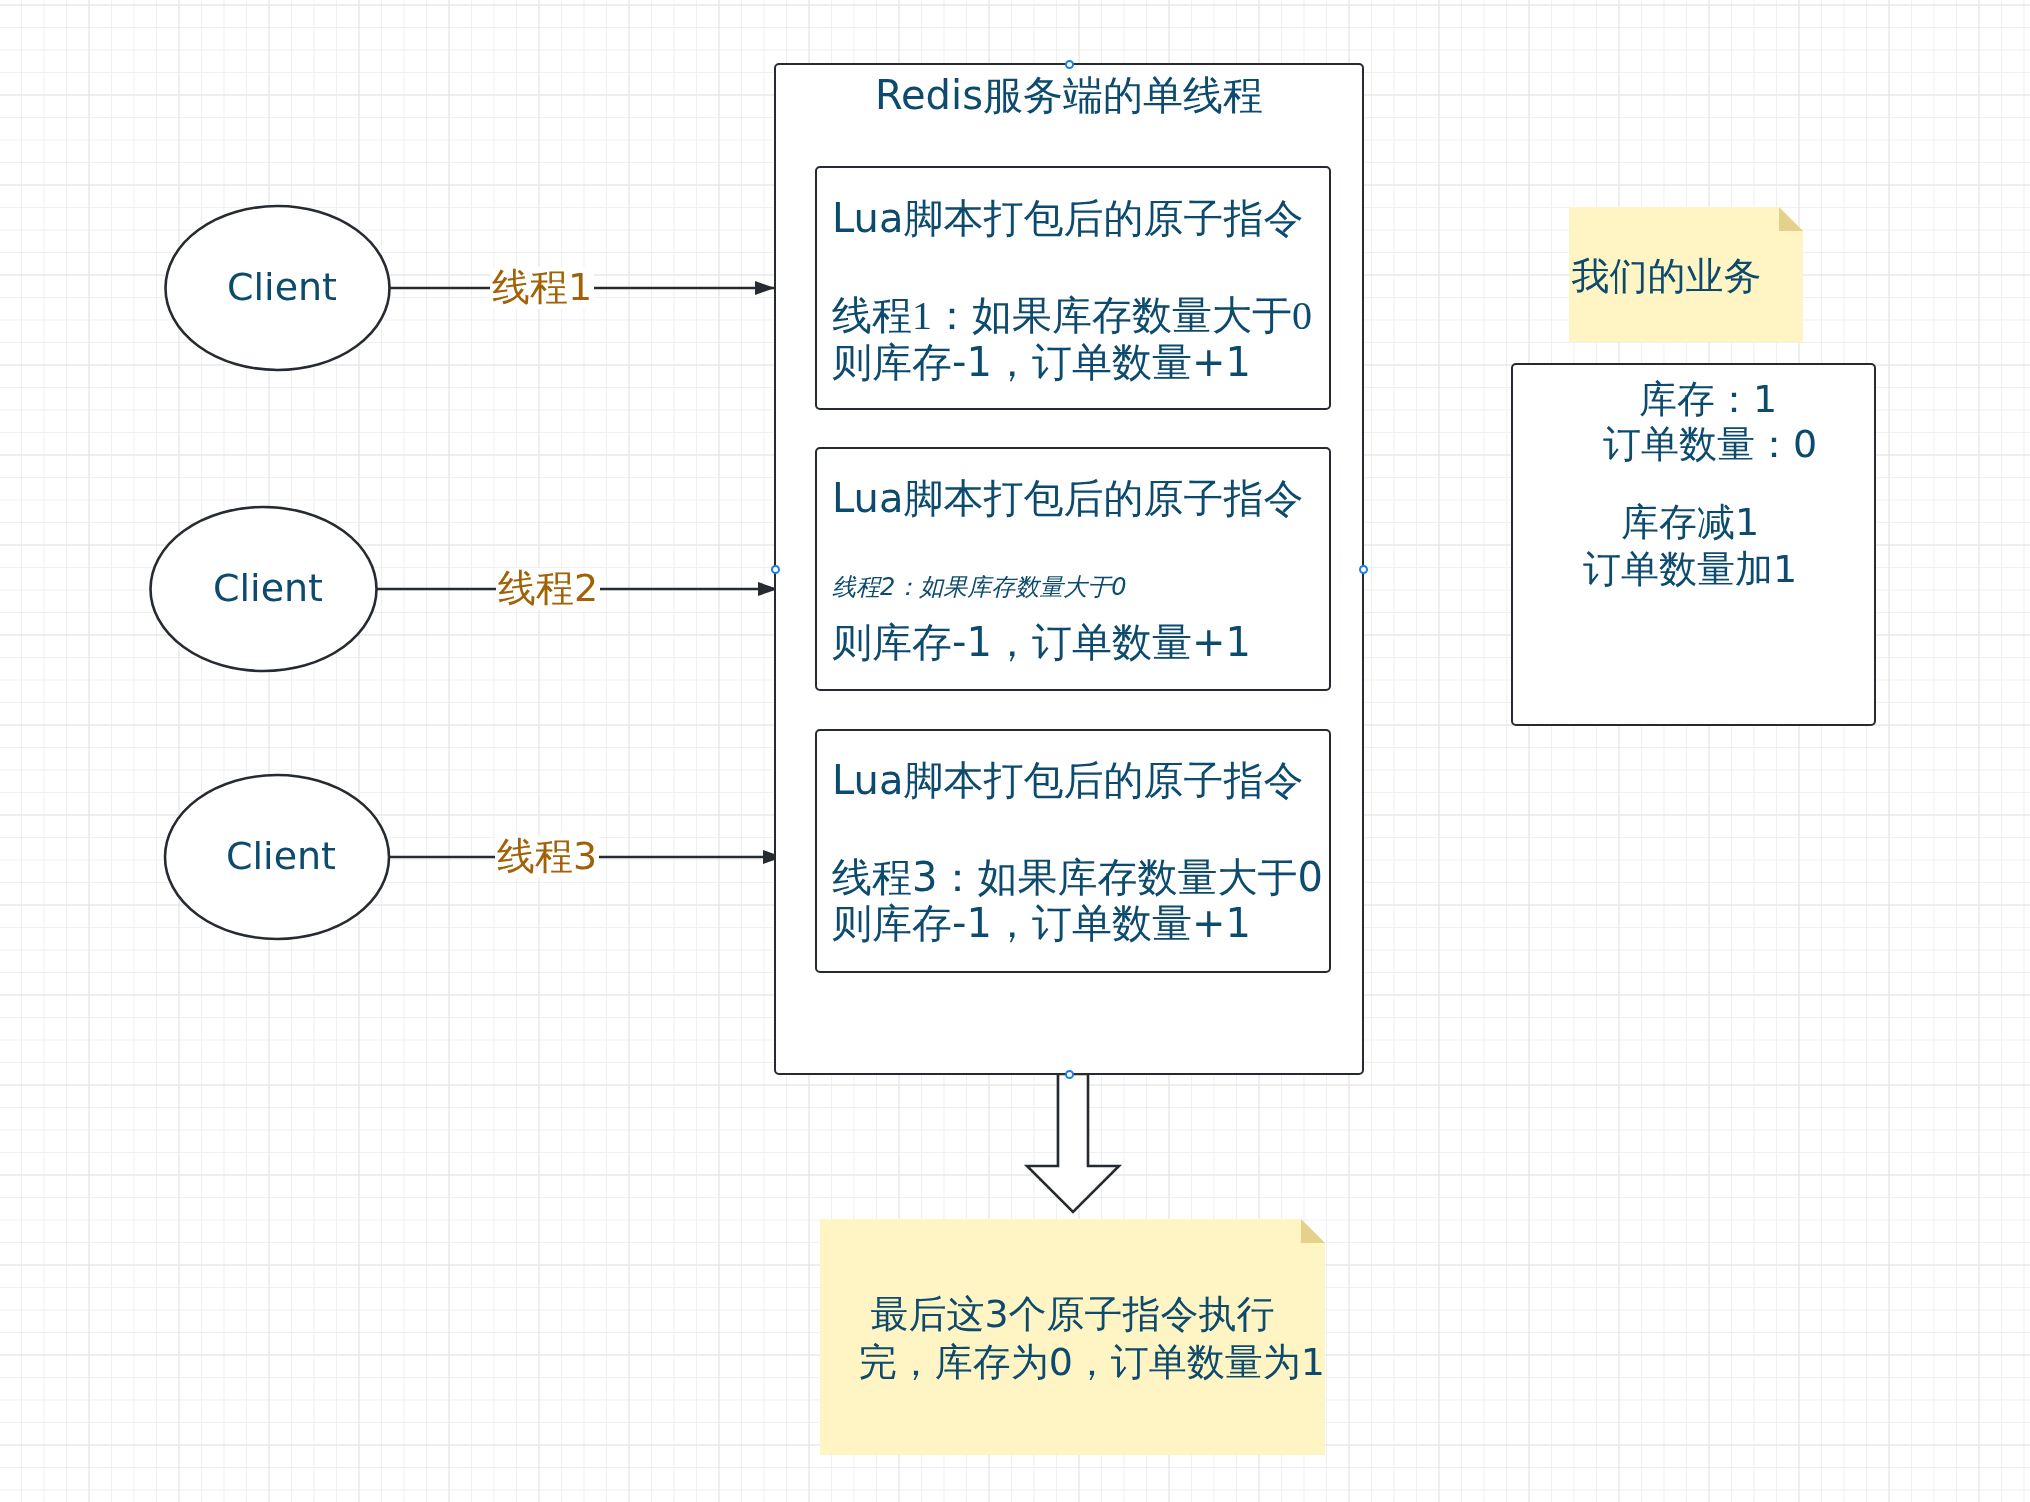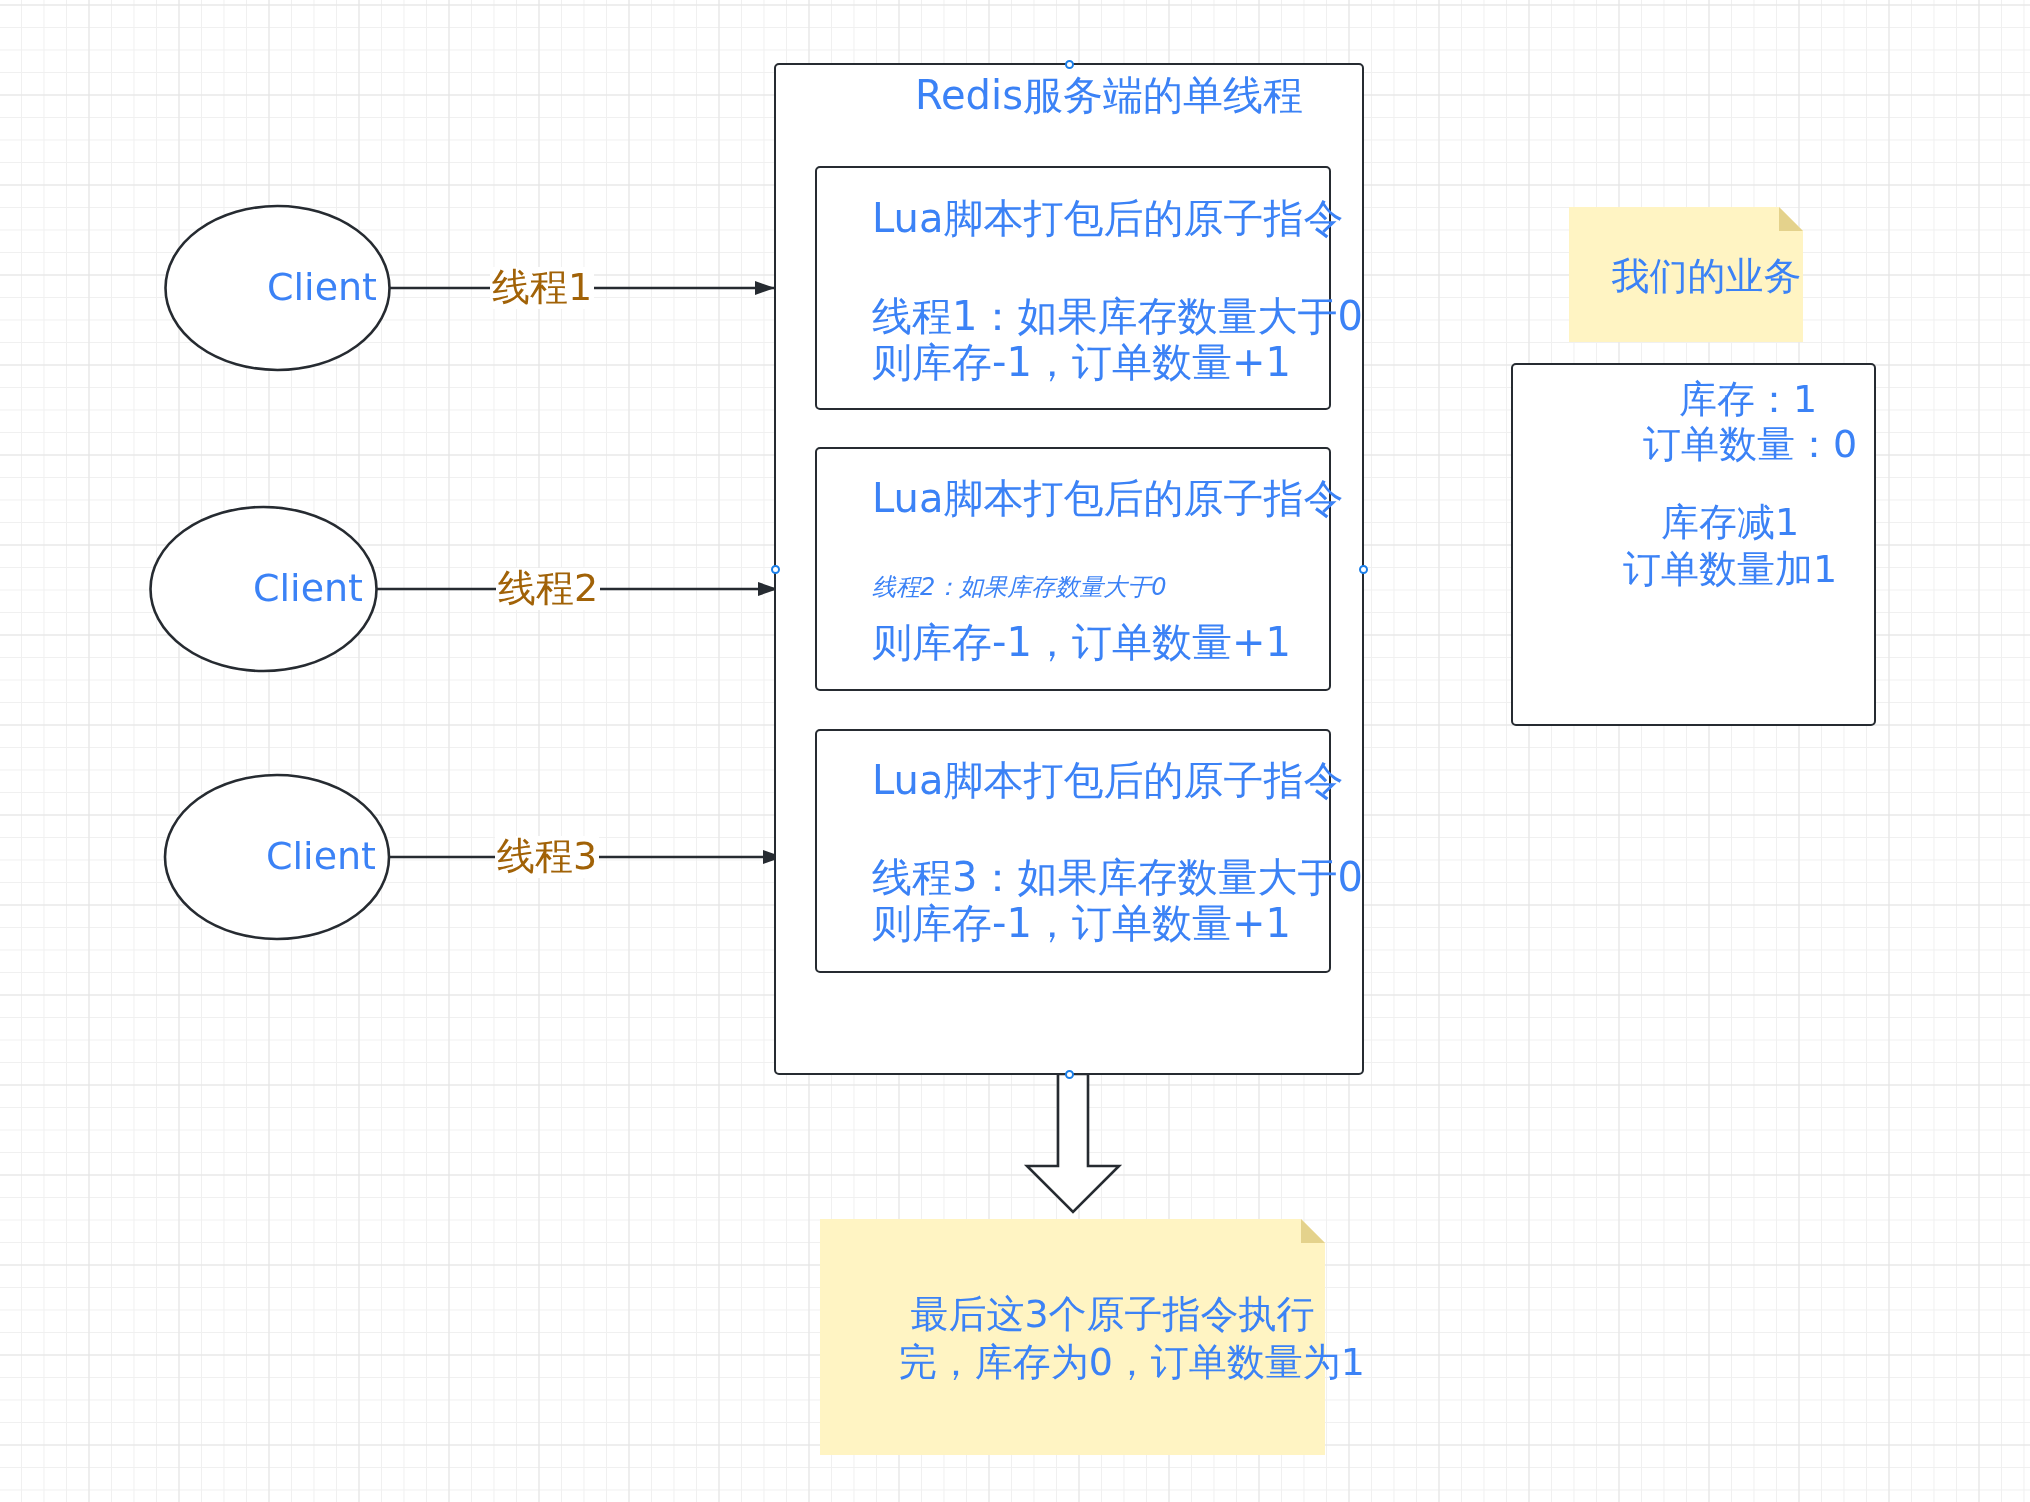--- a/index.html
+++ b/index.html
@@ -10,21 +10,21 @@
         linear-gradient(to right, #e4e4e4 0, #e4e4e4 1.5px, transparent 1.5px),
         linear-gradient(to bottom, #e4e4e4 0, #e4e4e4 1.5px, transparent 1.5px),
         linear-gradient(to right, #f0f0f0 0, #f0f0f0 1.2px, transparent 1.2px),
         linear-gradient(to bottom, #f0f0f0 0, #f0f0f0 1.2px, transparent 1.2px);
       background-size: 90px 90px, 90px 90px, 22.5px 22.5px, 22.5px 22.5px;
       background-position: -1.5px -1.5px, -1.5px 4.5px, -1.5px -1.5px, -1.5px 4.5px;
       font-family: "DejaVu Sans", "Liberation Sans", sans-serif;
       color: #333333;
     }
     svg#diagram { position: absolute; left: 0; top: 0; }
-    .txt { position: absolute; white-space: nowrap; line-height: 1; color: #3b82f6; margin-left: 40px; }
+    .txt { position: absolute; white-space: nowrap; line-height: 1; color: #0c4a6e; }
     .box { position: absolute; box-sizing: border-box; border: 2.6px solid #262b31; border-radius: 5px; background: #ffffff; }
     .sticky { position: absolute; background: #fff4c3; }
     .fold { position: absolute; width: 0; height: 0; }
     .handle { position: absolute; width: 9px; height: 9px; border-radius: 50%; border: 2px solid #1a7ee8; background: #ffffff; box-sizing: border-box; }
     .edge-label { position: absolute; background: #ffffff; padding: 0 2px; font-size: 38px; line-height: 1.1; color: #a16207; white-space: nowrap; }
   </style>
 </head>
 <body>
 
 <svg id="diagram" width="2030" height="1502">
@@ -52,21 +52,21 @@
 <div class="edge-label" style="left:490px; top:267px;">线程1</div>
 <div class="edge-label" style="left:496px; top:568px;">线程2</div>
 <div class="edge-label" style="left:495px; top:836px;">线程3</div>
 
 <div class="box" style="left:774px; top:63px; width:590px; height:1012px;">
 </div>
 <div class="txt" style="left:774px; top:75px; width:590px; text-align:center; font-size:40px;">Redis服务端的单线程</div>
 
 <div class="box" style="left:815px; top:166px; width:516px; height:244px;"></div>
 <div class="txt" style="left:832px; top:198px; font-size:40px;">Lua脚本打包后的原子指令</div>
-<div class="txt" style="left:832px; top:296px; font-size:40px;">线程1：如果库存数量大于0</div>
+<div class="txt" style="left:832px; top:296px; font-size:40px;font-family:Liberation Serif, serif;">线程1：如果库存数量大于0</div>
 <div class="txt" style="left:832px; top:342px; font-size:40px;">则库存-1，订单数量+1</div>
 
 <div class="box" style="left:815px; top:447px; width:516px; height:244px;"></div>
 <div class="txt" style="left:832px; top:478px; font-size:40px;">Lua脚本打包后的原子指令</div>
 <div class="txt" style="left:832px; top:575px; font-size:24px;font-style:italic;">线程2：如果库存数量大于0</div>
 <div class="txt" style="left:832px; top:622px; font-size:40px;">则库存-1，订单数量+1</div>
 
 <div class="box" style="left:815px; top:729px; width:516px; height:244px;"></div>
 <div class="txt" style="left:832px; top:760px; font-size:40px;">Lua脚本打包后的原子指令</div>
 <div class="txt" style="left:832px; top:857px; font-size:40px;">线程3：如果库存数量大于0</div>

